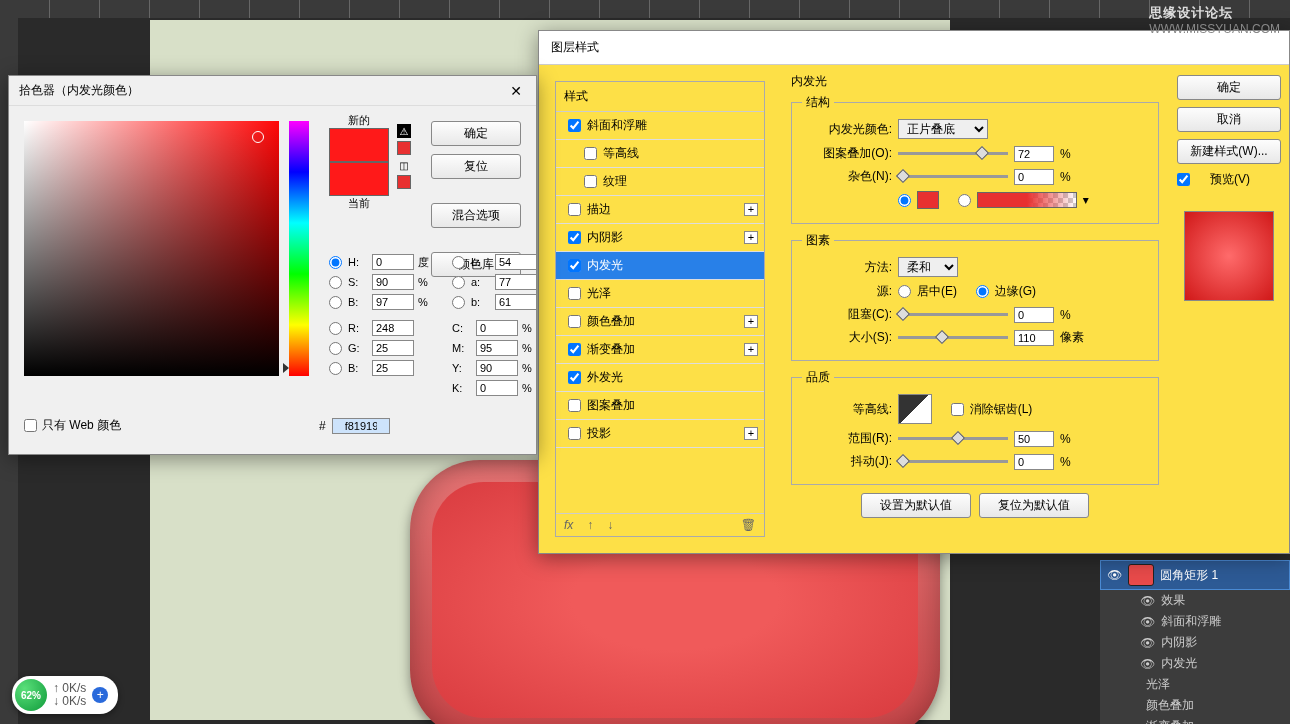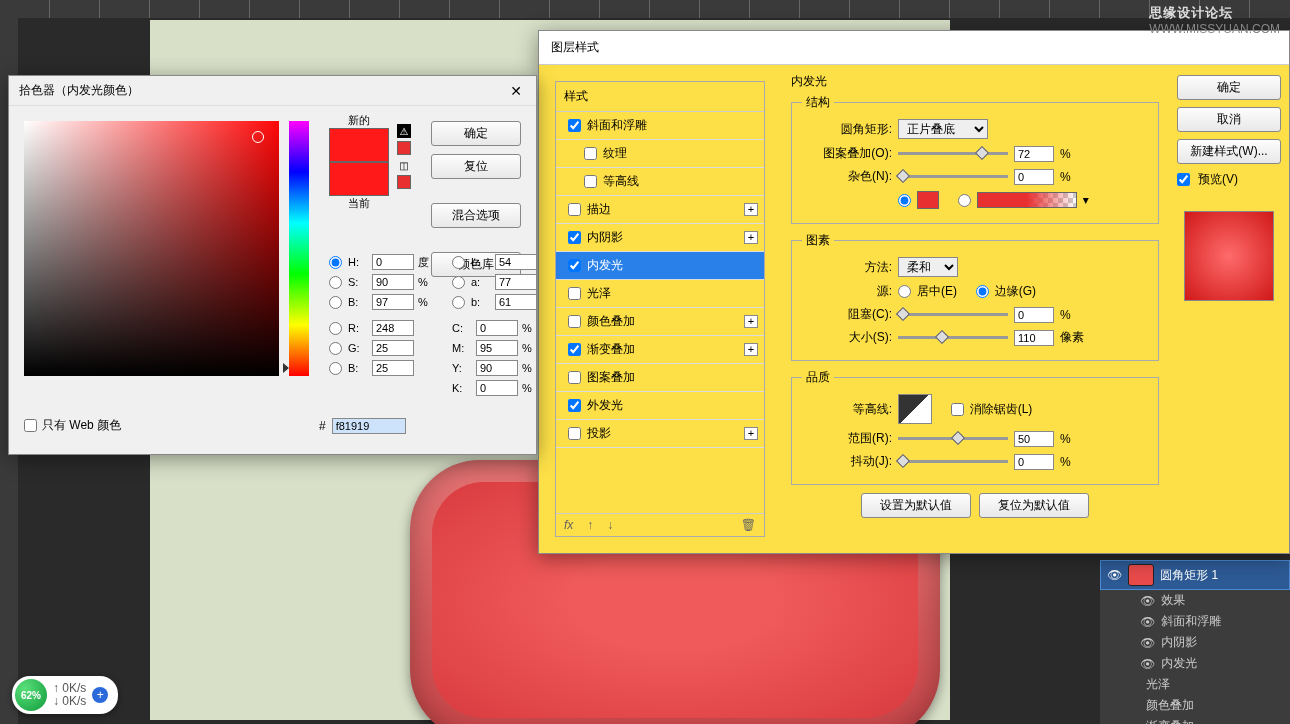--- a/index.html
+++ b/index.html
@@ -30,21 +30,21 @@
 .cp-warn .sq{border:1px solid #666;background:#e83030}
 .cp-btns{position:absolute;top:15px;right:15px;width:90px;display:flex;flex-direction:column;gap:8px}
 .btn{background:linear-gradient(#fdfdfd,#e8e8e8);border:1px solid #888;border-radius:3px;padding:3px 0;text-align:center;cursor:pointer;font-size:12px}
 .cp-fields{position:absolute;top:148px;left:320px;width:200px}
 .fr{display:flex;align-items:center;gap:4px;margin-bottom:4px}
 .fr input[type=radio]{margin-right:2px}
 .fr label{width:20px;font-size:11px}
 .fr input[type=text]{width:42px;border:1px solid #888;padding:1px 3px;font-size:11px;text-align:left}
 .fr .u{width:16px;font-size:11px}
 .cp-hex{position:absolute;bottom:12px;left:310px;display:flex;align-items:center;gap:6px}
-.cp-hex input{width:74px;border:1px solid #888;padding:1px 3px;background:#cde3fb;font-size:11px}
+.cp-hex input{width:58px;border:1px solid #888;padding:1px 12px;background:#cde3fb;font-size:11px}
 .cp-web{position:absolute;bottom:12px;left:15px;display:flex;align-items:center;gap:5px;font-size:11px}
 
 
 .dlg-ls{position:absolute;top:30px;left:538px;width:752px;height:524px;background:#fde047;border:1px solid #888;box-shadow:0 4px 20px rgba(0,0,0,.4);z-index:9}
 .ls-title{padding:8px 12px;background:#fff;border-bottom:1px solid #ccc}
 .ls-body{display:flex;height:488px}
 .ls-styles{width:210px;border:1px solid #aaa;margin:16px;display:flex;flex-direction:column}
 .ls-styles .hdr{padding:6px 8px;border-bottom:1px solid #ccc;font-size:12px}
 .ls-styles .item{padding:5px 8px 5px 12px;border-bottom:1px solid #ddd;display:flex;align-items:center;gap:6px;font-size:12px;position:relative}
 .ls-styles .item.sel{background:#2880e8;color:#fff}
@@ -58,21 +58,21 @@
 .row .lab{width:90px;text-align:right}
 .row select{border:1px solid #888;padding:1px 4px;font-size:12px;width:90px}
 .row input[type=text]{width:40px;border:1px solid #888;padding:1px 3px;font-size:11px}
 .slider{flex:0 0 110px;height:3px;background:#999;position:relative}
 .slider .thumb{position:absolute;top:-4px;width:10px;height:10px;background:#ddd;border:1px solid #555;transform:rotate(45deg)}
 .grad-bar{width:100px;height:16px;border:1px solid #666;background:linear-gradient(to right,#e83030 0%,#e83030 50%,rgba(232,48,48,0) 100%),repeating-conic-gradient(#ccc 0 25%,#fff 0 50%) 0 0/10px 10px}
 .swatch-sm{width:22px;height:18px;background:#e83030;border:1px solid #666}
 .contour-sw{width:34px;height:30px;border:1px solid #888;background:linear-gradient(135deg,#333 0%,#333 49%,#fff 50%,#fff 100%)}
 .ls-right{width:120px;padding:10px 8px;display:flex;flex-direction:column;gap:7px}
 .ls-right .prev-box{margin-top:16px;width:90px;height:90px;background:radial-gradient(circle at center,#ff6b6b,#d01818);border:1px solid #888;align-self:center}
-.ls-right label{display:flex;align-items:center;gap:8px;font-size:12px}
+.ls-right label{display:flex;align-items:center;gap:20px;font-size:12px}
 .def-btns{display:flex;gap:8px;justify-content:center;margin-top:8px}
 
 
 .layers{position:absolute;top:560px;right:0;width:190px;height:164px;background:#3c3c3c;color:#ccc;z-index:5;font-size:11px}
 .layers .lrow{display:flex;align-items:center;gap:6px;padding:3px 6px}
 .layers .thumb{width:26px;height:22px;background:#e84a4a;border:1px solid #222;border-radius:3px}
 .layers .eye{font-size:12px}
 .layers .sel{background:#2d5a95;color:#fff;border:1px solid #4a8ad4}
 .layers .fx li{padding:2px 0 2px 40px;list-style:none;display:flex;align-items:center;gap:6px}
 
@@ -219,25 +219,25 @@
   <div class="ls-title">图层样式</div>
   <div class="ls-body">
     <div class="ls-styles">
       <div class="hdr">样式</div>
       <div class="item">
           <input type="checkbox" checked="" style="">
           <span>斜面和浮雕</span>
         </div>
       <div class="item" style="padding-left:28px">
           <input type="checkbox" style="">
+          <span>等高线</span>
+        </div>
+      <div class="item" style="padding-left:28px">
+          <input type="checkbox" style="">
           <span>纹理</span>
-        </div>
-      <div class="item" style="padding-left:28px">
-          <input type="checkbox" style="">
-          <span>等高线</span>
         </div>
       <div class="item">
           <input type="checkbox" style="">
           <span>描边</span>
           <span class="plus">+</span>
         </div>
       <div class="item">
           <input type="checkbox" checked="" style="">
           <span>内阴影</span>
           <span class="plus">+</span>
@@ -254,45 +254,45 @@
           <input type="checkbox" style="">
           <span>颜色叠加</span>
           <span class="plus">+</span>
         </div>
       <div class="item">
           <input type="checkbox" checked="" style="">
           <span>渐变叠加</span>
           <span class="plus">+</span>
         </div>
       <div class="item">
+          <input type="checkbox" checked="" style="">
+          <span>外发光</span>
+        </div>
+      <div class="item">
           <input type="checkbox" style="">
           <span>图案叠加</span>
-        </div>
-      <div class="item">
-          <input type="checkbox" checked="" style="">
-          <span>外发光</span>
         </div>
       <div class="item">
           <input type="checkbox" style="">
           <span>投影</span>
           <span class="plus">+</span>
         </div>
       <div class="foot">
           <span style="font-style:italic">fx</span>
           <span>↑</span>
           <span>↓</span>
           <span class="trash">🗑</span>
         </div>
     </div>
     <div class="ls-main">
       <div style="margin-bottom:4px">内发光</div>
       <fieldset>
           <legend>结构</legend>
         <div class="row">
-            <span class="lab">圆角矩形:</span>
+            <span class="lab">内发光颜色:</span>
             <select><option>正片叠底</option></select>
           </div>
         <div class="row">
             <span class="lab">图案叠加(O):</span>
             <div class="slider">
               <div class="thumb" style="left:72%"></div>
             </div>
             <input type="text" value="72" style="">
             <span>%</span>
           </div>

